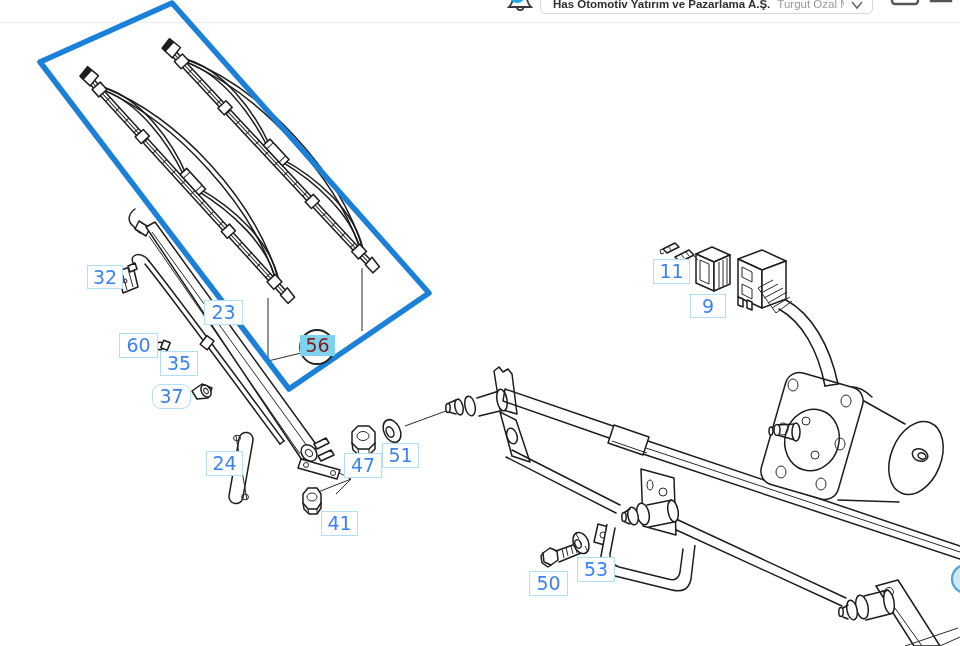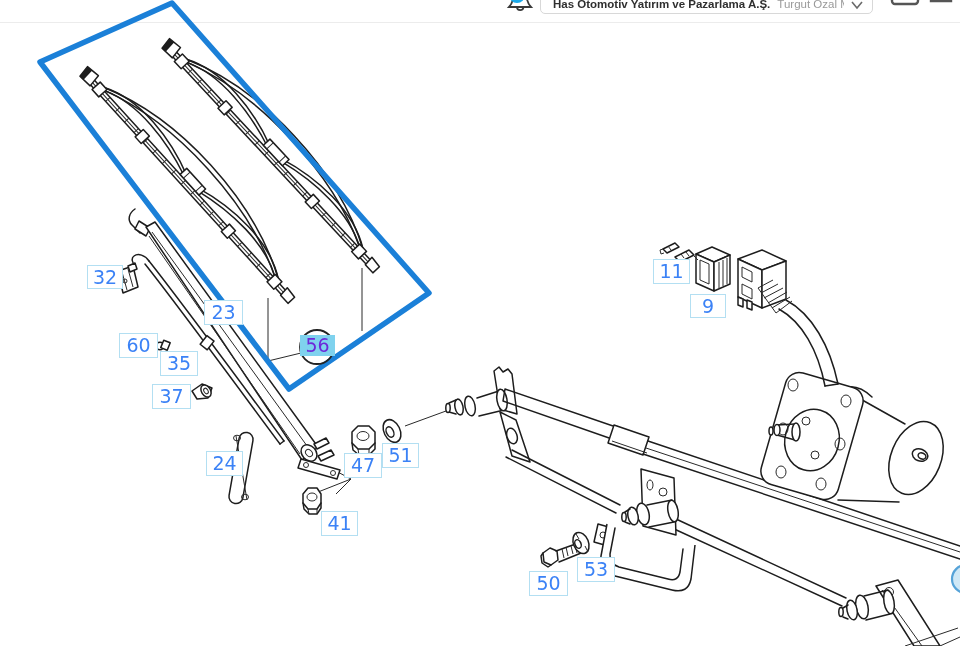--- a/index.html
+++ b/index.html
@@ -21,21 +21,21 @@
   .ln{stroke:#1d1d1d;stroke-width:1.5;fill:none;stroke-linecap:round;stroke-linejoin:round;}
   .tn{stroke:#2a2a2a;stroke-width:1;fill:none;}
   .wh{fill:#ffffff;stroke:#1d1d1d;stroke-width:1.5;stroke-linejoin:round;}
   .dk{fill:#1d1d1d;stroke:none;}
   .blue{stroke:#1b80d8;stroke-width:5.5;fill:none;stroke-linejoin:round;}
   
   .plabel{position:absolute;z-index:4;background:#fff;border:1px solid #b3dff2;
           color:#3b82f6;font-family:"DejaVu Sans",sans-serif;font-size:19px;line-height:22px;
           text-align:center;cursor:pointer;}
   .balloon-chip{position:absolute;z-index:5;background:#7fd2ee;border:none;
-          color:#6d28d9;font-family:"DejaVu Sans",sans-serif;font-size:19px;line-height:21px;
+          color:#7f1d1d;font-family:"DejaVu Sans",sans-serif;font-size:19px;line-height:21px;
           text-align:center;cursor:pointer;}
 </style>
 </head>
 <body>
 
 <div class="screen">
 
   <div class="sep"></div>
   <div class="topbar">
 
@@ -308,21 +308,21 @@
     </g>
 
     <circle cx="317" cy="347" r="17" fill="none" stroke="#232323" stroke-width="1.8"></circle>
 
     <circle cx="966" cy="579" r="14" fill="#cfe8f6" stroke="#56a3d8" stroke-width="2.2"></circle>
   </svg>
 
   <div class="plabel" style="left:87px;top:265px;width:34px;height:22px;">32</div>
   <div class="plabel" style="left:119px;top:333px;width:37px;height:23px;">60</div>
   <div class="plabel" style="left:160px;top:351px;width:36px;height:23px;">35</div>
-  <div class="plabel" style="left:152px;top:384px;width:37px;height:23px;">37</div>
+  <div class="plabel" style="left:152px;top:384px;width:37px;height:23px;border-radius:9px;">37</div>
   <div class="plabel" style="left:204px;top:300px;width:37px;height:23px;">23</div>
   <div class="plabel" style="left:206px;top:451px;width:35px;height:23px;">24</div>
   <div class="plabel" style="left:289px;top:511px;width:35px;height:23px;margin-left:32px;">41</div>
   <div class="plabel" style="left:344px;top:453px;width:36px;height:23px;">47</div>
   <div class="plabel" style="left:382px;top:443px;width:35px;height:23px;">51</div>
   <div class="plabel" style="left:529px;top:571px;width:37px;height:23px;">50</div>
   <div class="plabel" style="left:577px;top:557px;width:36px;height:23px;">53</div>
   <div class="plabel" style="left:653px;top:259px;width:35px;height:23px;">11</div>
   <div class="plabel" style="left:690px;top:294px;width:34px;height:22px;">9</div>
 

